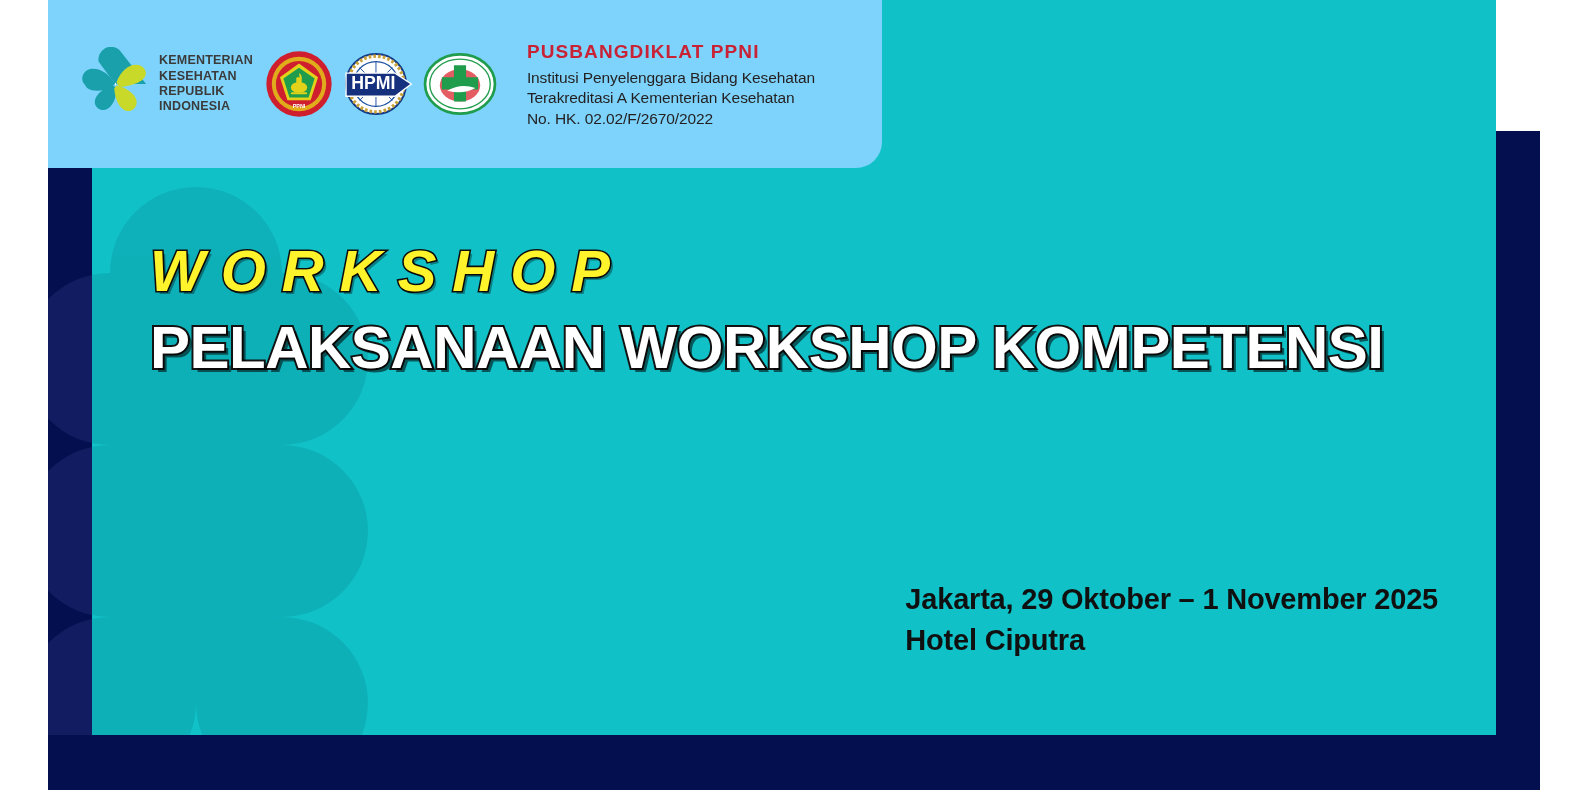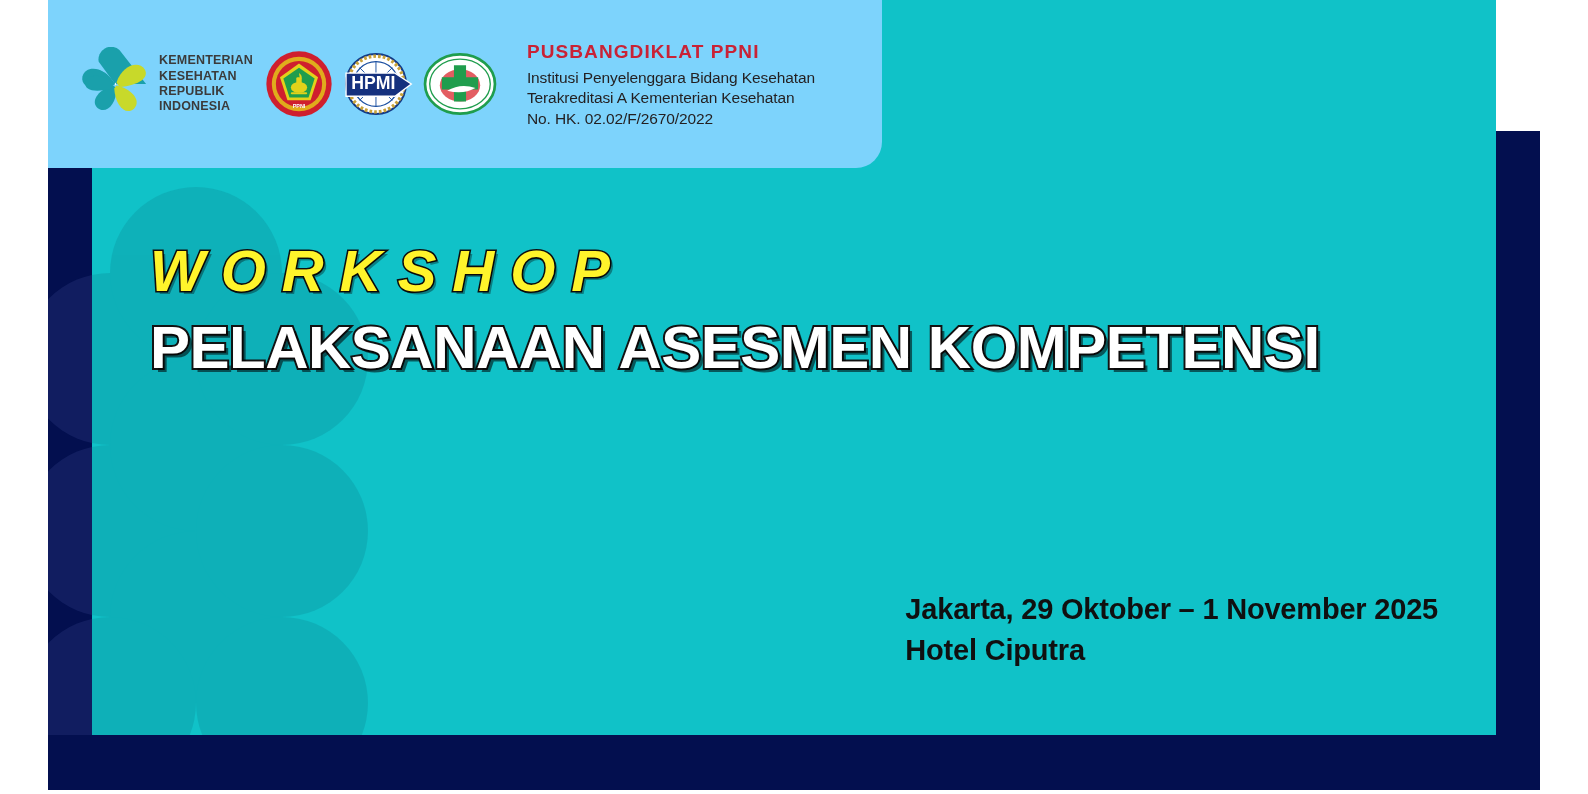--- a/index.html
+++ b/index.html
@@ -172,21 +172,21 @@
     font-weight: bold;
     font-size: 36px;
     letter-spacing: 1.6px;
     color: #111111;
     white-space: nowrap;
   }
 
   .footer-block {
     position: absolute;
     right: 52px;
-    top: 462px;
+    top: 452px;
     text-align: left;
   }
   .footer-line {
     font-family: "Liberation Sans", sans-serif;
     font-weight: bold;
     font-size: 29px;
     letter-spacing: -0.2px;
     color: #101010;
     white-space: nowrap;
   }
@@ -305,21 +305,21 @@
         <div class="pusbang-line">Institusi Penyelenggara Bidang Kesehatan</div>
         <div class="pusbang-line">Terakreditasi A Kementerian Kesehatan</div>
         <div class="pusbang-line">No. HK. 02.02/F/2670/2022</div>
       </div>
 
     </div>
   </div>
 
   <div class="content">
     <div class="workshop">WORKSHOP</div>
-    <div class="title-line title-line-1">PELAKSANAAN ASESMEN KOMPETENSI</div>
+    <div class="title-line title-line-1">PELAKSANAAN WORKSHOP KOMPETENSI</div>
 
     <div class="footer-block">
       <div class="footer-line">Jakarta, 29 Oktober – 1 November 2025</div>
       <div class="footer-line footer-line-2">Hotel Ciputra</div>
     </div>
   </div>
 
 </div>
 
 </body></html>

